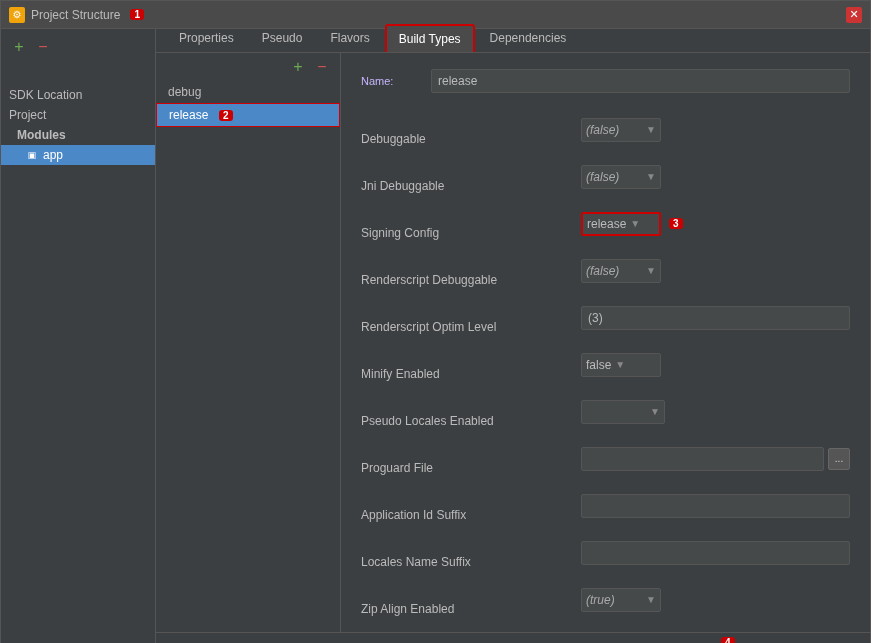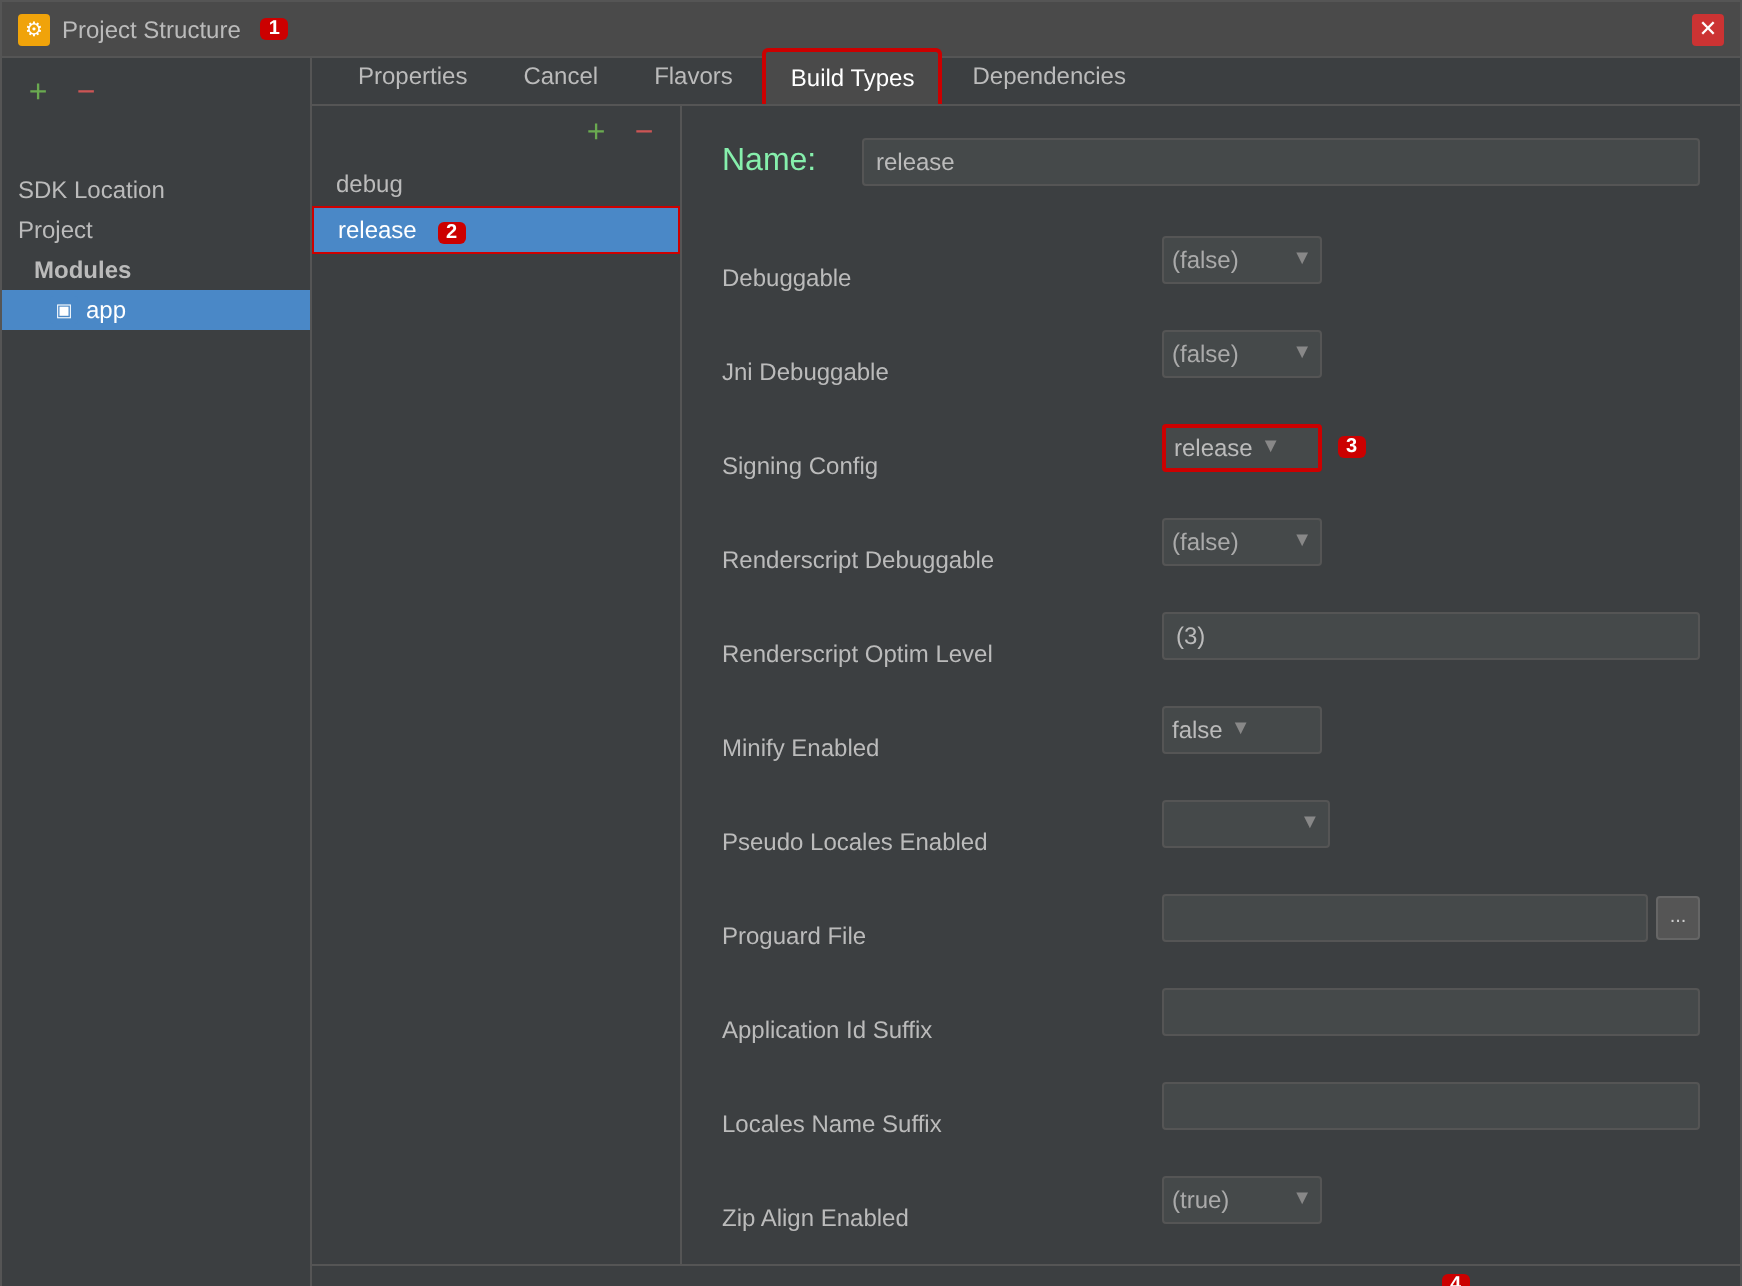--- a/index.html
+++ b/index.html
@@ -167,22 +167,22 @@
       padding: 16px 20px;
       overflow-y: auto;
     }
     .name-row {
       display: flex;
       align-items: center;
       margin-bottom: 20px;
       gap: 10px;
     }
     .name-label {
-      color: #86efac;
-      font-size: 16px;
+      color: #c4b5fd;
+      font-size: 11px;
       min-width: 60px;
     }
     .name-input {
       flex: 1;
       background: #45494a;
       border: 1px solid #555;
       color: #bbbbbb;
       padding: 3px 6px;
       font-size: 12px;
       border-radius: 2px;
@@ -213,20 +213,21 @@
       border-radius: 2px;
       height: 24px;
       display: flex;
       align-items: center;
       cursor: pointer;
       min-width: 80px;
     }
     .dropdown-value {
       flex: 1;
       color: #aaaaaa;
+      font-style: italic;
     }
     .dropdown-arrow {
       color: #888;
       font-size: 10px;
       margin-left: 4px;
     }
     .dropdown-release {
       border: 2px solid #cc0000;
     }
     .text-input {
@@ -341,21 +342,21 @@
           <div class="module-icon">▣</div>
           <span>app</span>
         </div>
       </div>
     </div>
 
     <div class="right-panel">
 
       <div class="tabs-bar">
         <div class="tab">Properties</div>
-        <div class="tab">Cancel</div>
+        <div class="tab">Pseudo</div>
         <div class="tab">Flavors</div>
         <div class="tab active">Build Types</div>
         <div class="tab">Dependencies</div>
       </div>
 
       <div style="display:flex; flex:1; overflow:hidden;">
 
         <div class="build-list-area">
           <div class="build-list-toolbar">
             <div class="icon-btn">+</div>

